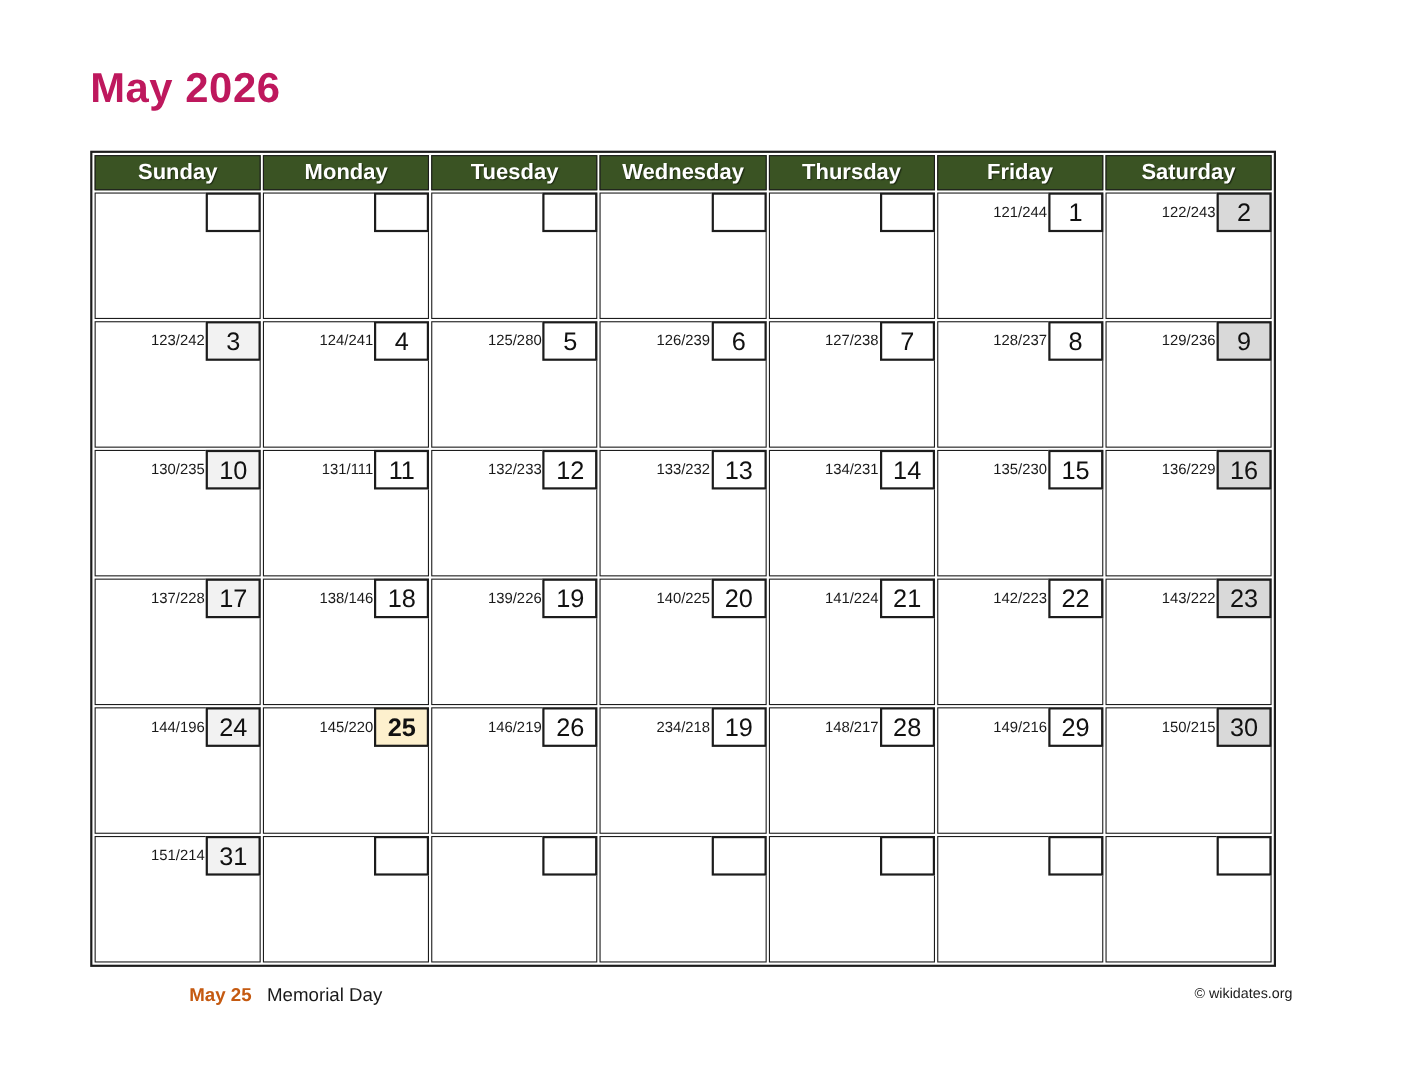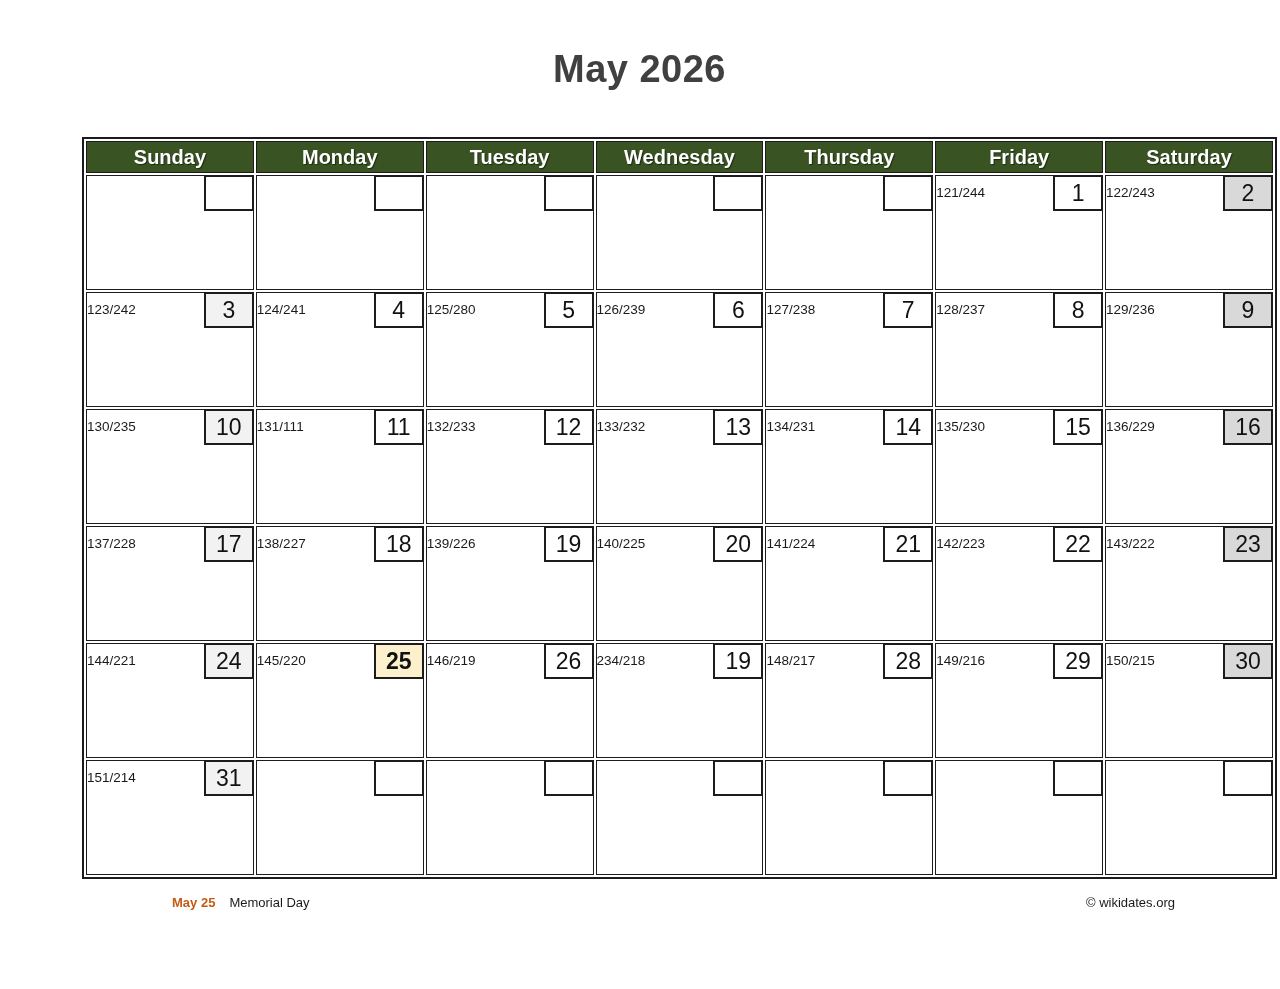--- a/index.html
+++ b/index.html
@@ -10,35 +10,35 @@
   }
   .page {
     position: relative;
     width: 1280px;
     height: 989px;
     background: #ffffff;
     overflow: hidden;
   }
   .title {
     position: absolute;
-    top: 48px;
+    top: 60px;
     left: 82px;
     width: 1115px;
     margin: 0;
-    text-align: center;
+    text-align: left;
     font-size: 38px;
     font-weight: bold;
-    color: #404040;
+    color: #be185d;
     letter-spacing: 0.5px;
   }
   table.calendar {
     position: absolute;
     top: 137px;
     left: 82px;
-    width: 1195px;
+    width: 1078px;
     table-layout: fixed;
     border-collapse: separate;
     border-spacing: 2px;
     border: 2px solid var(--border, #1c1c1c);
     background: #ffffff;
   }
   table.calendar th {
     background: var(--header-bg, #3a5323);
     color: var(--header-text, #ffffff);
     border: 1px solid var(--border, #1c1c1c);
@@ -61,21 +61,21 @@
     width: 100%;
     height: 100%;
   }
   .jd {
     position: absolute;
     top: 0;
     left: 0;
     right: 50px;
     height: 34px;
     line-height: 34px;
-    text-align: left;
+    text-align: right;
     font-size: 13.5px;
     color: #1a1a1a;
   }
   .daybox {
     position: absolute;
     top: -1px;
     right: -1px;
     width: 46px;
     height: 32px;
     border: 2px solid var(--border, #1c1c1c);
@@ -87,21 +87,21 @@
     color: #111111;
   }
   .daybox.sunday   { background: var(--sunday-box, #f2f2f2); }
   .daybox.saturday { background: var(--saturday-box, #d9d9d9); }
   .daybox.holiday  { background: var(--holiday-box, #fdf0cd); font-weight: bold; margin-left: 32px; }
   .daybox.empty    { background: #ffffff; }
   .footer-holiday {
     position: absolute;
     top: 895px;
     left: 172px;
-    font-size: 13px;
+    font-size: 17px;
     color: #1a1a1a;
   }
   .holiday-date {
     color: var(--holiday-label, #c55a11);
     font-weight: bold;
     margin-right: 14px;
   }
   .footer-copyright {
     position: absolute;
     top: 895px;
@@ -264,21 +264,21 @@
         </tr>
         <tr>
           <td>
             <div class="cell">
               <div class="jd">137/228</div>
               <div class="daybox sunday">17</div>
             </div>
           </td>
           <td>
             <div class="cell">
-              <div class="jd">138/227</div>
+              <div class="jd">138/146</div>
               <div class="daybox weekday">18</div>
             </div>
           </td>
           <td>
             <div class="cell">
               <div class="jd">139/226</div>
               <div class="daybox weekday">19</div>
             </div>
           </td>
           <td>
@@ -302,21 +302,21 @@
           <td>
             <div class="cell">
               <div class="jd">143/222</div>
               <div class="daybox saturday">23</div>
             </div>
           </td>
         </tr>
         <tr>
           <td>
             <div class="cell">
-              <div class="jd">144/221</div>
+              <div class="jd">144/196</div>
               <div class="daybox sunday">24</div>
             </div>
           </td>
           <td>
             <div class="cell">
               <div class="jd">145/220</div>
               <div class="daybox holiday">25</div>
             </div>
           </td>
           <td>

